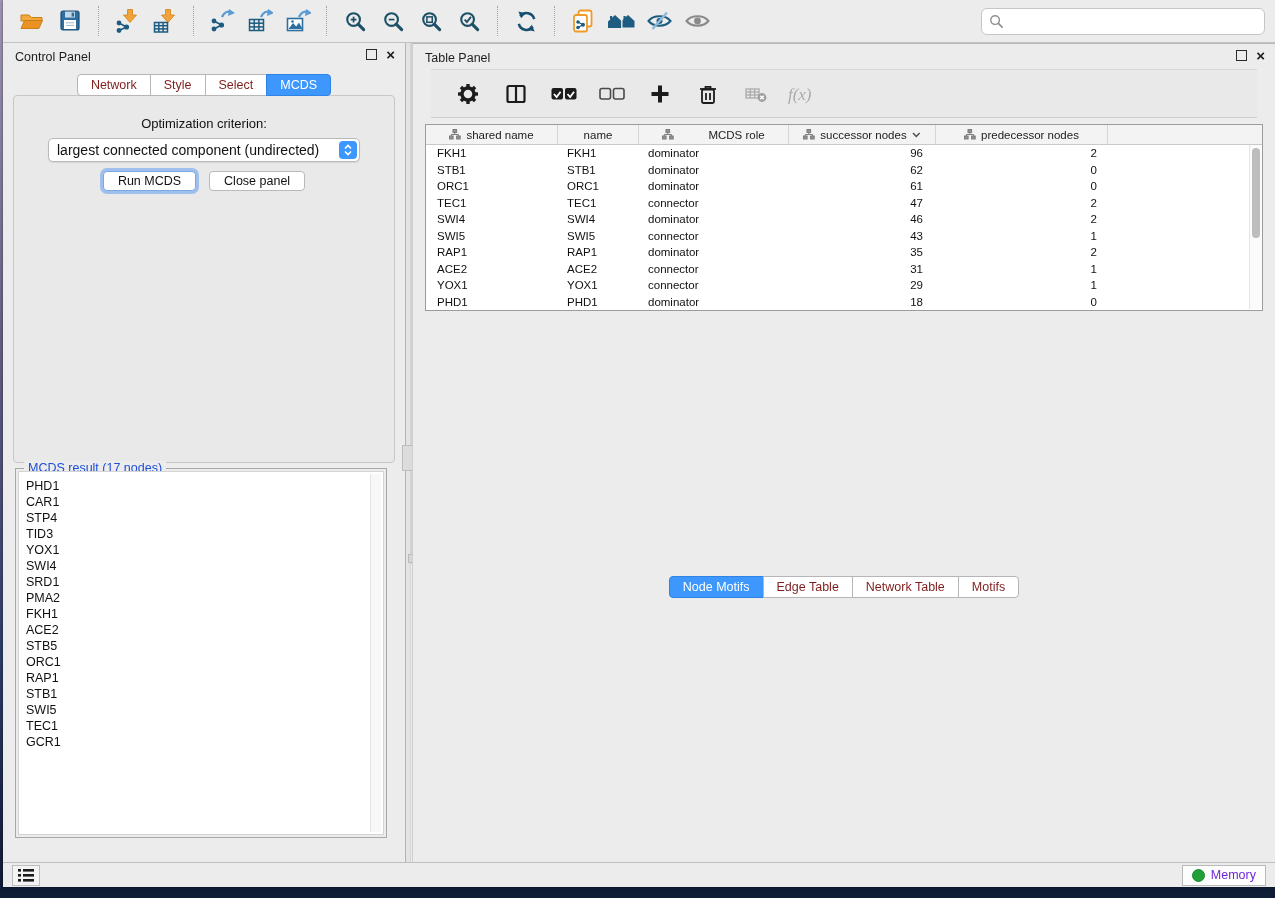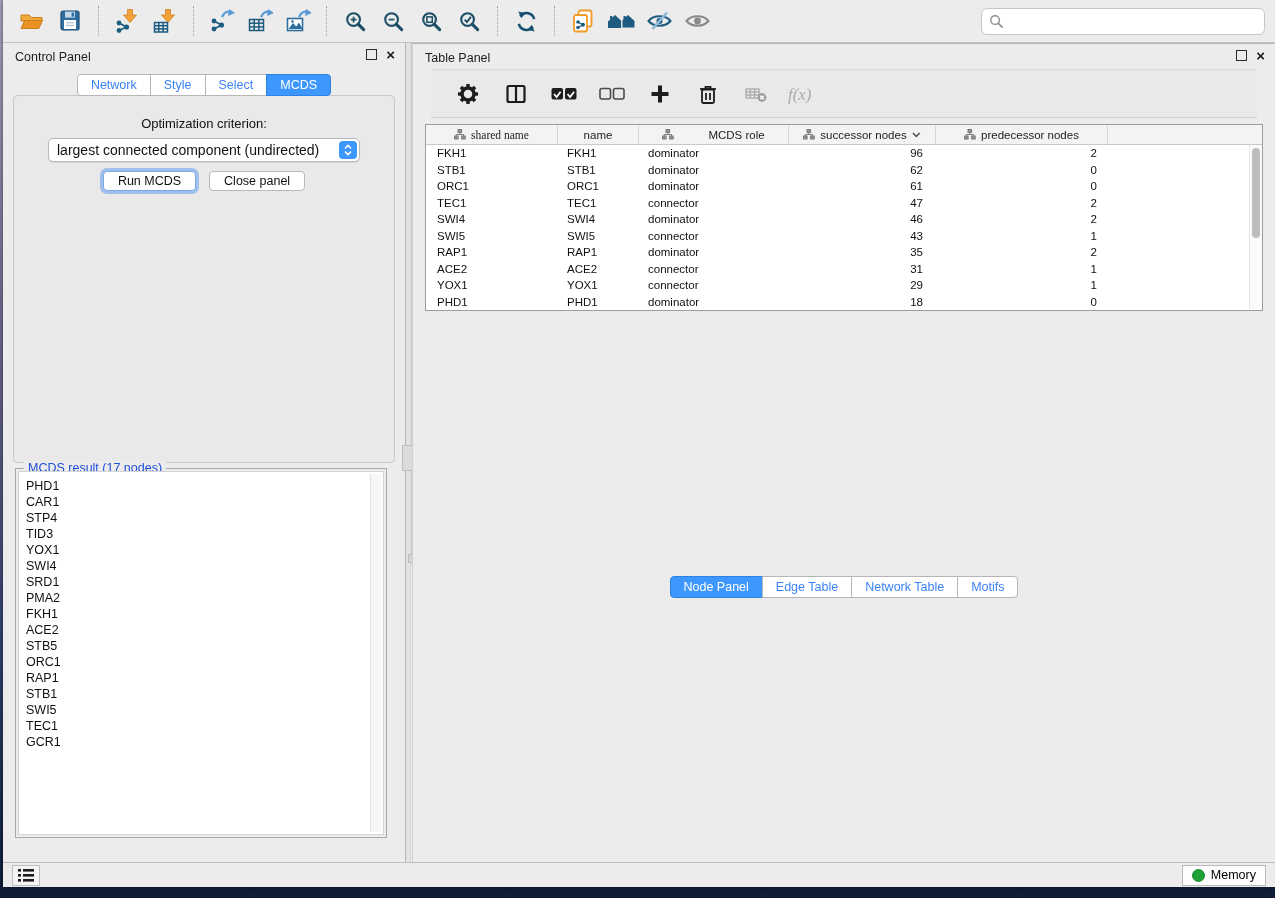--- a/index.html
+++ b/index.html
@@ -21,21 +21,21 @@
   .vsplit .grip{position:absolute;top:402px;left:-4px;width:10px;height:24px;background:#dcdcdc;border:1px solid #bdbdbd;}
   .right-col{flex:1;display:flex;min-width:0;}
 
   
   .cp-header{height:26px;position:relative;}
   .cp-title,.tp-title{position:absolute;left:12px;top:7px;font-size:12.5px;color:#1d1d1d;}
   .win-btns{position:absolute;right:10px;top:6px;display:flex;gap:9px;align-items:center;}
   .float-ico{width:9px;height:9px;border:1.5px solid #2b2b2b;display:inline-block;}
   .close-ico{font-size:15px;font-weight:800;color:#1b1b1b;line-height:11px;}
   .seg{display:flex;}
-  .seg .tab{background:#fff;border:1px solid #b6b6b6;margin-left:-1px;padding:0 13px;font-size:12.5px;color:#3b82f6;height:20px;line-height:20px;cursor:default;}
+  .seg .tab{background:#fff;border:1px solid #b6b6b6;margin-left:-1px;padding:0 13px;font-size:12.5px;color:#7f1d1d;height:20px;line-height:20px;cursor:default;}
   .seg .tab:first-child{border-radius:4px 0 0 4px;margin-left:0;}
   .seg .tab:last-child{border-radius:0 4px 4px 0;}
   .seg .tab.active{background:#3d97fd;border-color:#2f83e4;color:#fff;}
   .cp-tabs{position:absolute;top:31px;left:0;width:100%;display:flex;justify-content:center;z-index:2;}
   .cp-box{position:absolute;top:52px;left:10px;right:10px;height:366px;background:#e9e9e9;border:1px solid #c7c7c7;border-radius:4px;}
   .opt-label{position:absolute;top:20px;width:100%;text-align:center;font-size:13px;color:#111;}
   .cp-select{position:absolute;top:42px;left:34px;right:34px;height:22px;background:#fff;border:1px solid #b9b9b9;border-radius:5px;display:flex;align-items:center;box-shadow:0 1px 1px rgba(0,0,0,.08);}
   .cp-select .sel-text{flex:1;font-size:14px;color:#111;padding-left:8px;white-space:nowrap;overflow:hidden;}
   .cp-select .stepper{width:18px;height:18px;margin-right:2px;background:#3d97fd;border-radius:4px;display:flex;align-items:center;justify-content:center;}
   .btn-row{position:absolute;top:75px;width:100%;display:flex;justify-content:center;gap:13px;}
@@ -76,21 +76,21 @@
   .c2{width:150px;padding-left:9px;}
   .c3{width:147px;padding-right:13px;text-align:right;}
   .c4{width:172px;padding-right:11px;text-align:right;}
   .vscroll{position:absolute;top:20px;bottom:1px;right:0;width:12px;background:#fbfbfb;border-left:1px solid #e5e5e5;}
   .vscroll .thumb{position:absolute;top:3px;left:1.5px;width:8px;height:90px;background:#bdbdbd;border-radius:5px;}
   .tp-tabs{flex:1;display:flex;justify-content:center;align-items:center;}
 
   
   .statusbar{position:absolute;left:0;right:0;bottom:0;height:24px;border-top:1px solid #bfbfbf;background:#ececec;display:flex;align-items:center;justify-content:space-between;padding:0 9px;}
   .list-btn{width:28px;height:21px;background:#f4f4f4;border:1px solid #bdbdbd;display:flex;align-items:center;justify-content:center;padding:0;}
-  .memory-btn{height:21px;background:#fdfdfd;border:1px solid #b9b9b9;display:flex;align-items:center;gap:6px;padding:0 9px;font-size:12.5px;color:#000000;}
+  .memory-btn{height:21px;background:#fdfdfd;border:1px solid #b9b9b9;display:flex;align-items:center;gap:6px;padding:0 9px;font-size:12.5px;color:#6d28d9;}
   .mem-dot{width:11px;height:11px;border-radius:50%;background:#21a038;border:1px solid #188a2d;}
 </style>
 </head>
 <body>
 
 <div class="app">
 
   <div class="toolbar">
     <button class="tb-btn">
       <svg width="26" height="26" viewBox="0 0 26 26">
@@ -1202,21 +1202,21 @@
           </button>
           <button class="tt-btn">
             <svg width="36" height="24" viewBox="0 0 36 24">
               <text x="1" y="18" font-size="18" font-style="italic" fill="#ababab" font-family="Liberation Serif, serif">f(x)</text>
             </svg>
           </button>
         </div>
 
         <div class="tp-table">
           <div class="thead">
-            <div class="th" style="width:132px;font-family:Liberation Serif, serif;">
+            <div class="th" style="width:132px;">
               <svg width="12" height="11" viewBox="0 0 12 11">
                   <g stroke="#7d7d7d" fill="#939393">
                     <rect x="4" y="0.5" width="3.6" height="3"></rect>
                     <rect x="0.5" y="7" width="3.6" height="3"></rect>
                     <rect x="7.6" y="7" width="3.6" height="3"></rect>
                     <path d="M5.8 3.5v2M2.3 7V5.5h7.2V7" fill="none"></path>
                   </g>
                 </svg>
               <span>shared name</span>
             </div>
@@ -1331,21 +1331,21 @@
               <div class="td c3">18</div>
               <div class="td c4">0</div>
             </div>
           <div class="vscroll">
               <div class="thumb"></div>
             </div>
         </div>
 
         <div class="tp-tabs">
           <div class="seg">
-            <div class="tab active">Node Panel</div>
+            <div class="tab active">Node Motifs</div>
             <div class="tab">Edge Table</div>
             <div class="tab">Network Table</div>
             <div class="tab">Motifs</div>
           </div>
         </div>
       </div>
     </div>
   </div>
 
   <div class="statusbar">

